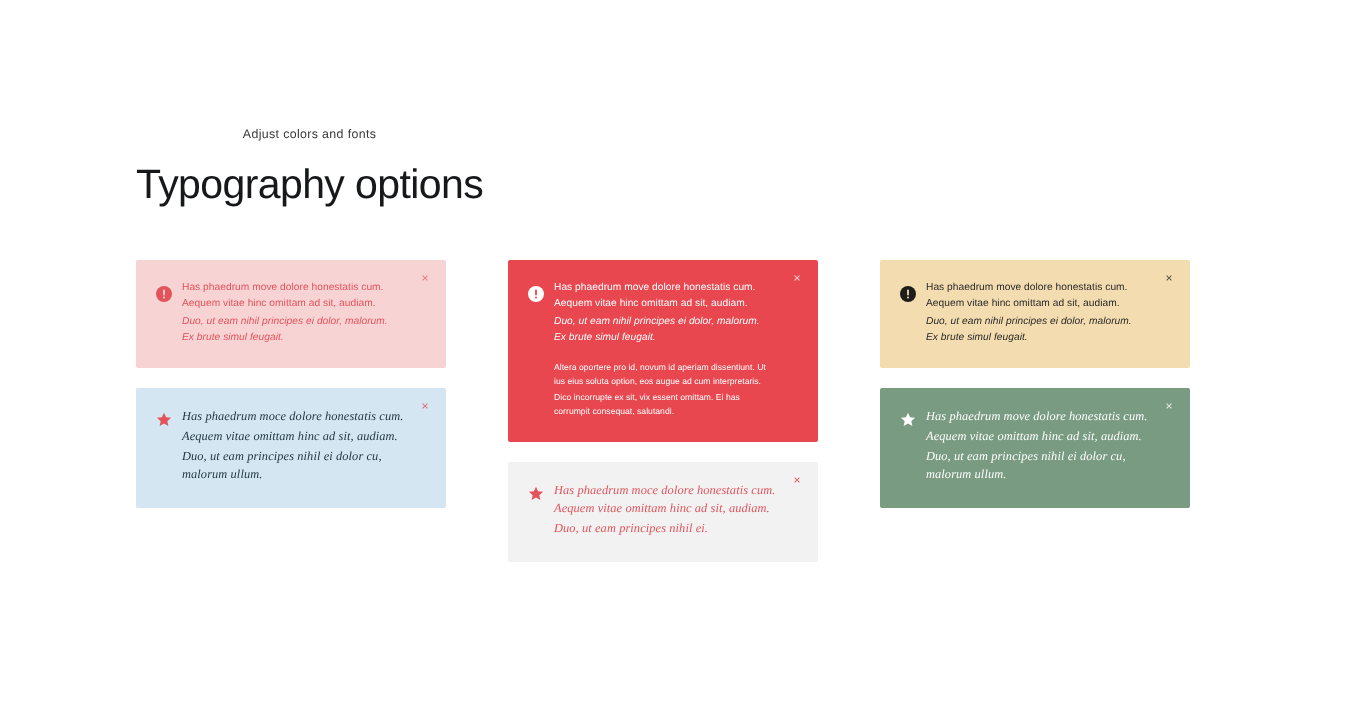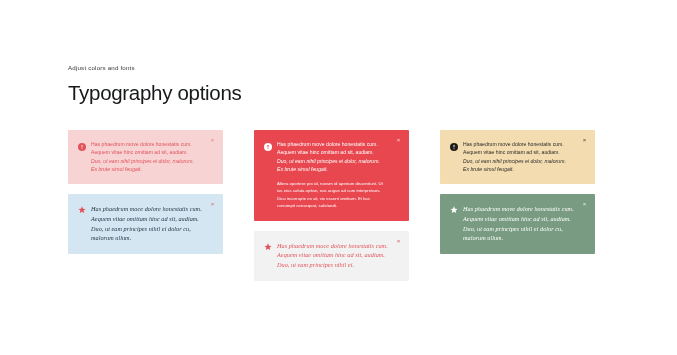--- a/index.html
+++ b/index.html
@@ -22,20 +22,21 @@
     width: 677px;
     height: 355px;
     padding: 0;
   }
 
   
   .header {
     position: absolute;
     left: 68px;
     top: 65px;
+    text-align: center;
   }
 
   .eyebrow {
     font-size: 6.2px;
     letter-spacing: 0.18px;
     color: #3a3a3a;
     font-weight: 400;
     line-height: 1;
   }
 

